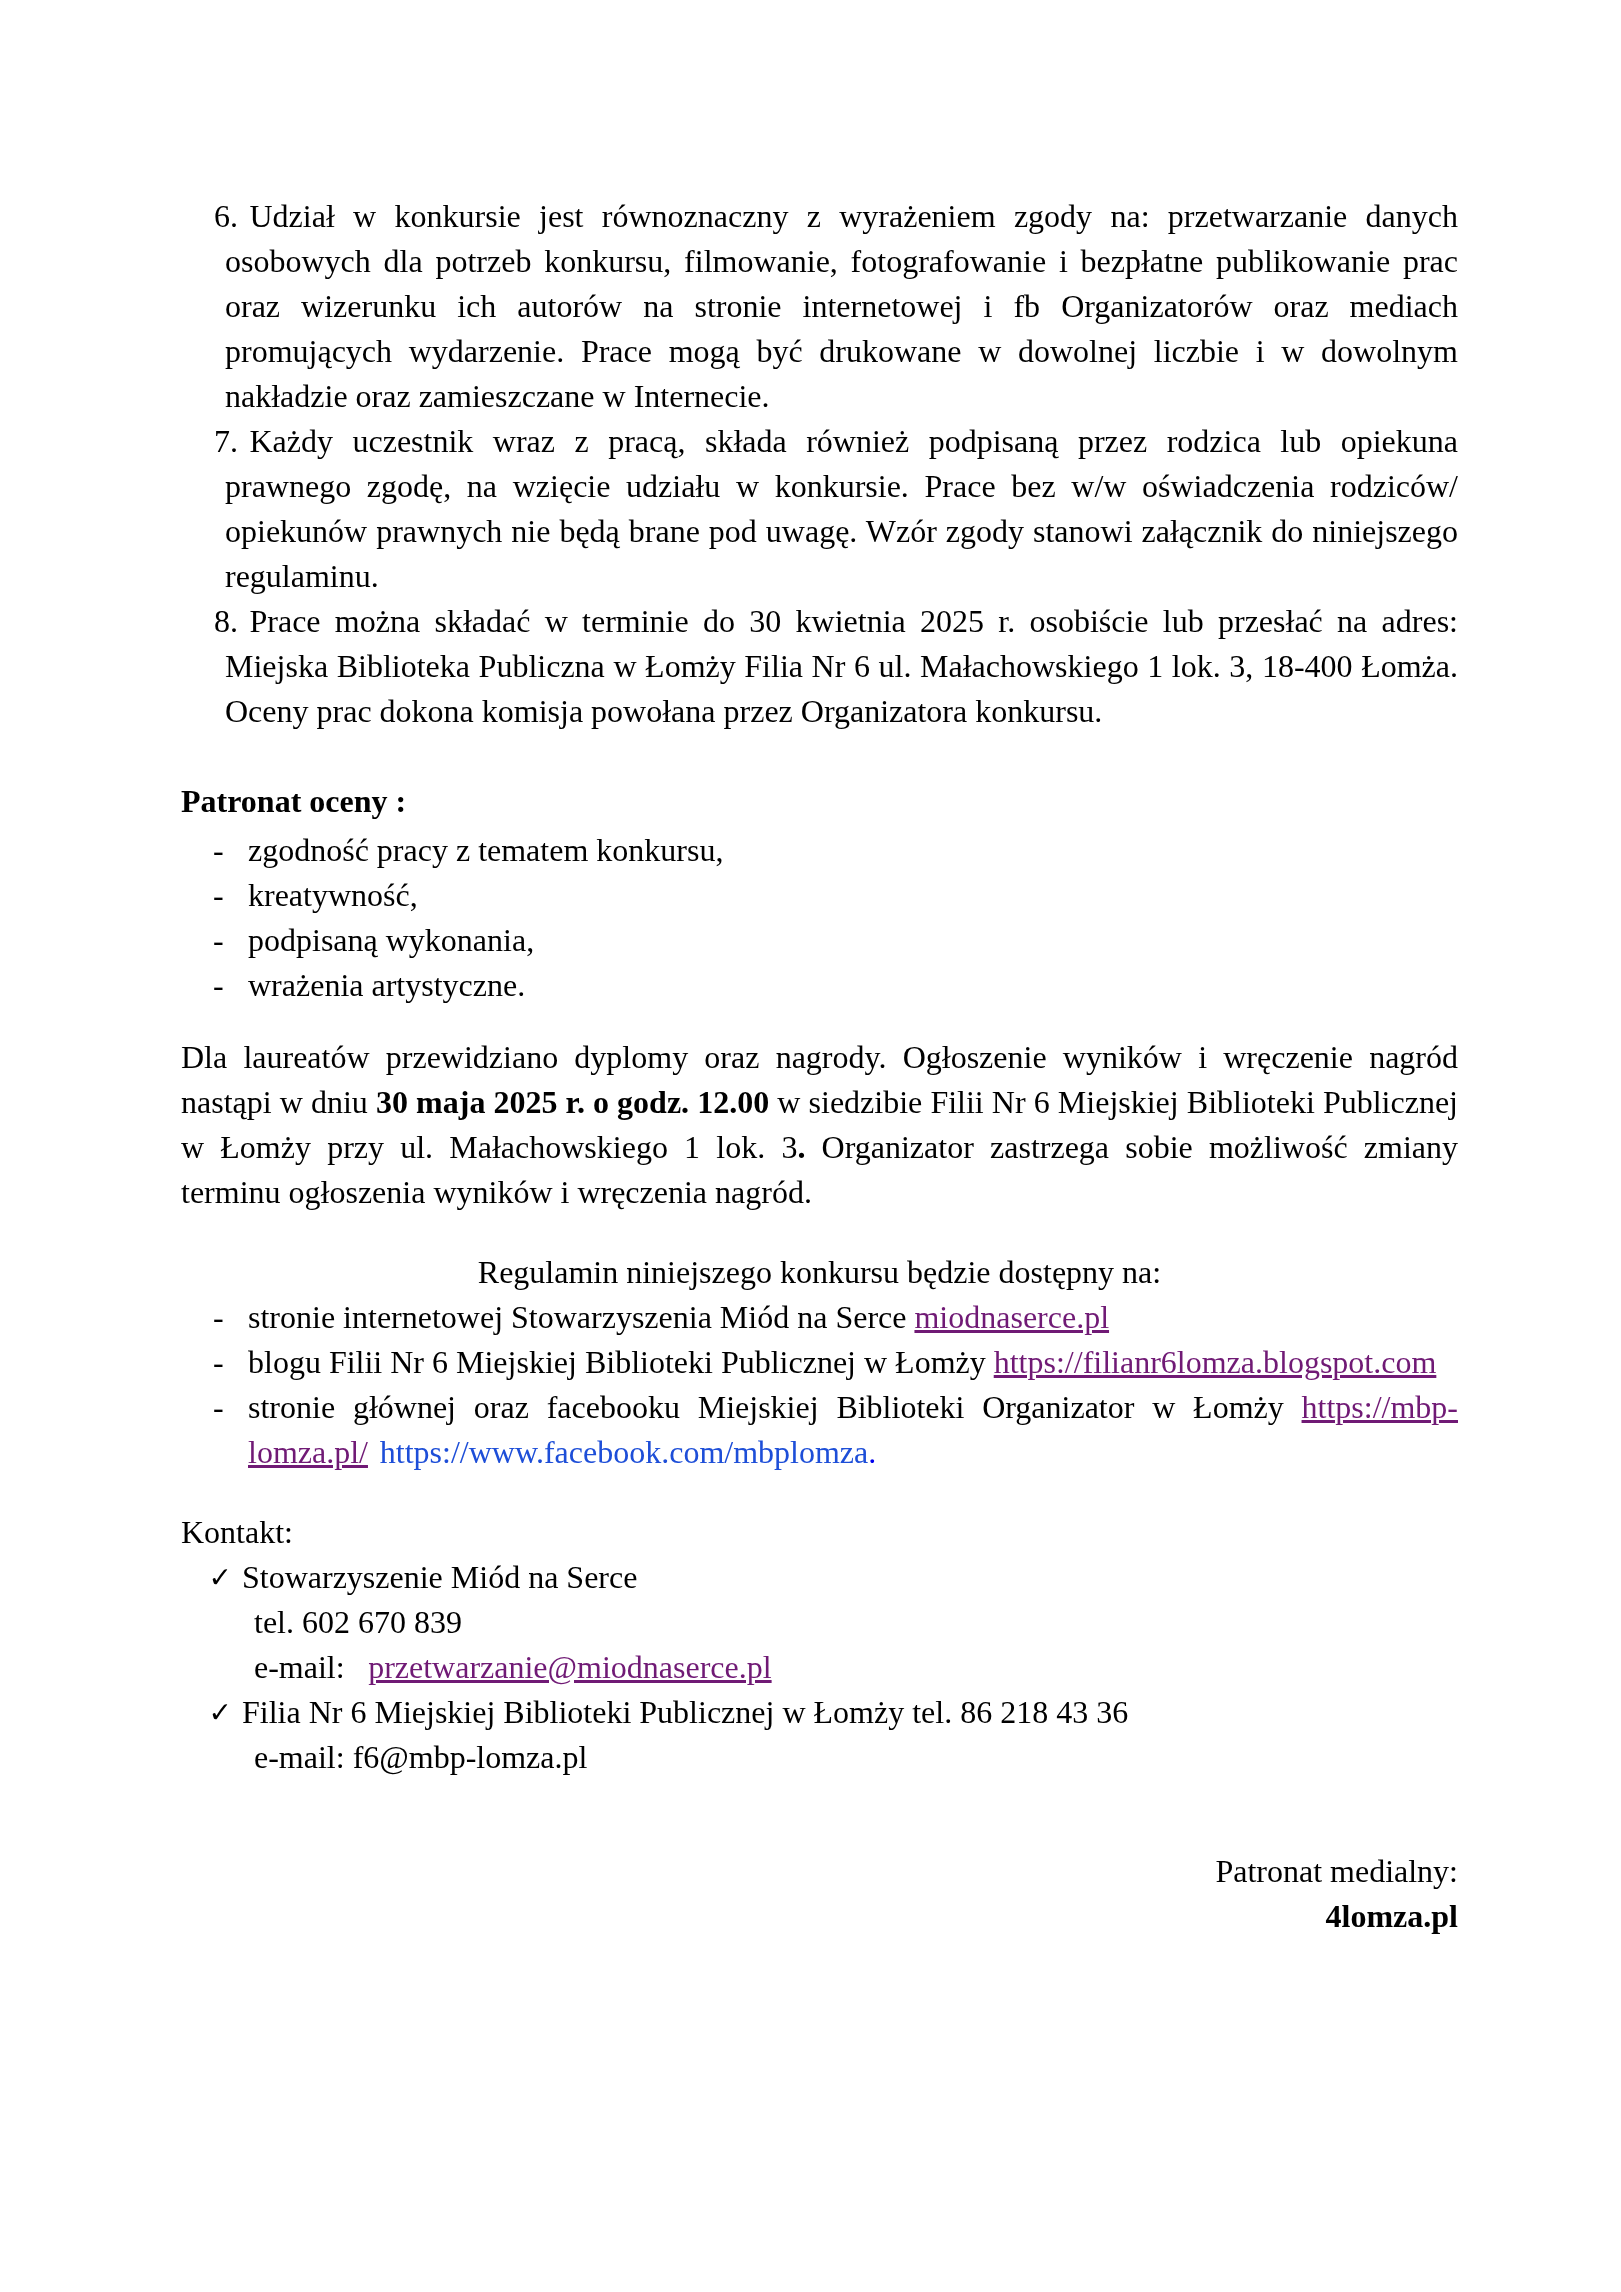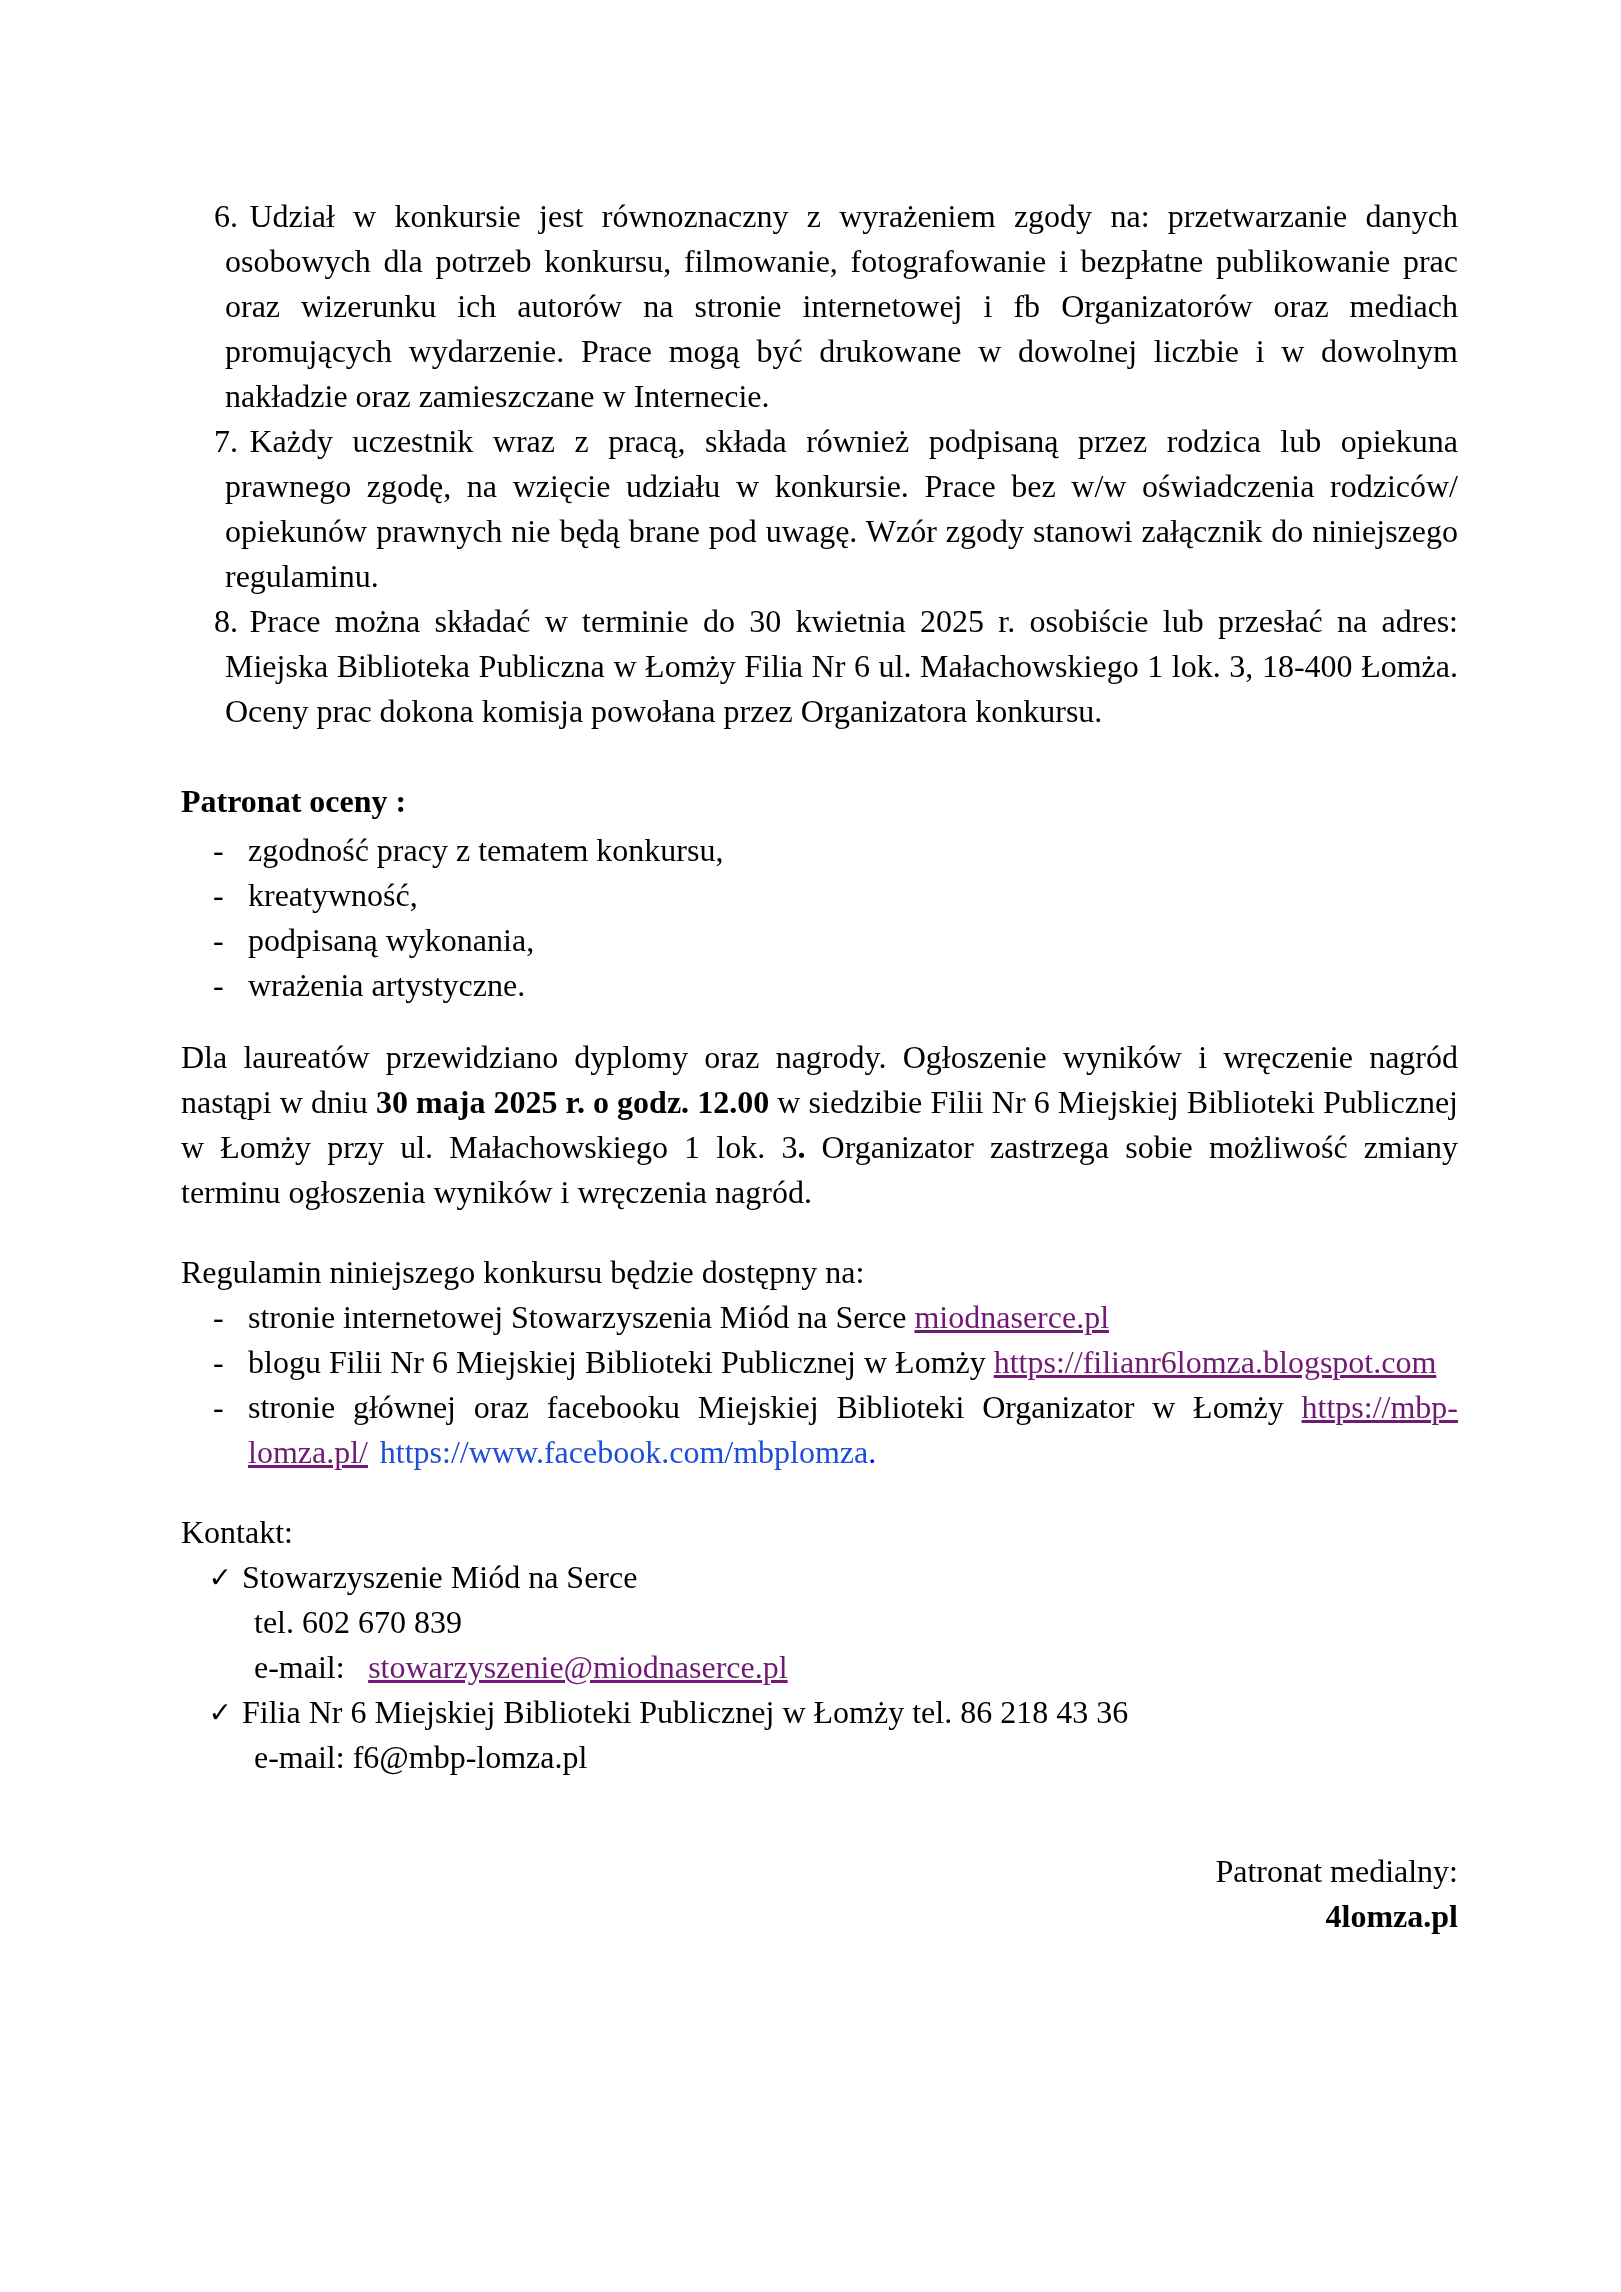--- a/index.html
+++ b/index.html
@@ -18,21 +18,21 @@
 
   
   .dashitem { position: relative; padding-left: 67px; text-align: justify; }
   .marker { position: absolute; left: 32px; top: 0; }
 
   .criteria-heading { font-weight: 700; margin-top: 45px; margin-bottom: 3.9px; }
 
   .awards { margin: 27.4px 0 0 0; text-align: justify; }
   strong { font-weight: 700; }
 
-  .reg-intro { margin-top: 35px; }
+  .reg-intro { margin-top: 35px; text-align: center; }
 
   .kontakt-heading { margin-top: 35px; }
   .checkitem { position: relative; padding-left: 61px; }
   .check { position: absolute; left: 27.4px; top: 0; font-family: "DejaVu Sans", sans-serif; font-size: 28px; }
   .subline { padding-left: 73px; }
 
   a.lnk { color: #701a75; text-decoration: underline; cursor: pointer; }
   a.lnk-plain { color: #1d4ed8; text-decoration: none; cursor: pointer; }
   .fb-gap { margin-left: 11.8px; }
   .email-gap { margin-left: 23.5px; }
@@ -92,21 +92,21 @@
   </div>
 
   <div class="kontakt-heading">Kontakt:</div>
 
   <div class="checklist">
     <div class="checkitem">
       <span class="check">✓</span><span>Stowarzyszenie Miód na Serce</span>
     </div>
     <div class="subline">tel. 602 670 839</div>
     <div class="subline">
-      <span>e-mail:</span><a class="lnk email-gap">stowarzyszenie@miodnaserce.pl</a>
+      <span>e-mail:</span><a class="lnk email-gap">przetwarzanie@miodnaserce.pl</a>
     </div>
     <div class="checkitem">
       <span class="check">✓</span><span>Filia Nr 6 Miejskiej Biblioteki Publicznej w Łomży tel. 86 218 43 36</span>
     </div>
     <div class="subline">e-mail: f6@mbp-lomza.pl</div>
   </div>
 
   <div class="footer">
     <div>Patronat medialny:</div>
     <div class="name">4lomza.pl</div>

